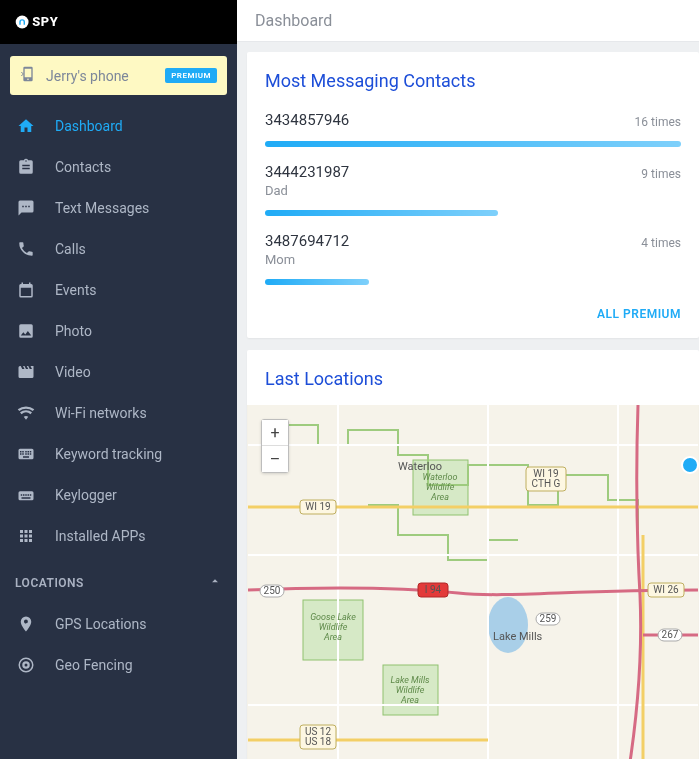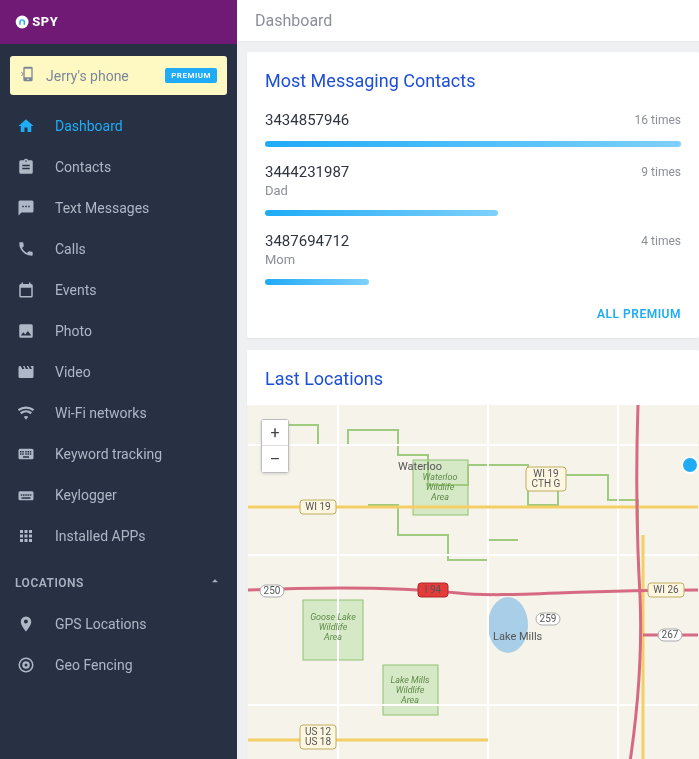--- a/index.html
+++ b/index.html
@@ -1,21 +1,21 @@
 <!DOCTYPE html>
 <html><head>
 <meta charset="utf-8">
 <style>
 * { margin: 0; padding: 0; box-sizing: border-box; font-family: -apple-system, BlinkMacSystemFont, "Segoe UI", Roboto, Arial, sans-serif; }
 body { width: 699px; height: 759px; overflow: hidden; background: #eef0f2; }
 .app { display: flex; height: 100%; }
 
 
 .sidebar { width: 237px; background: #283144; color: #aeb7c6; display: flex; flex-direction: column; flex-shrink: 0; }
-.brand { background: #701a75; height: 44px; display: flex; align-items: center; padding: 0 15px; }
+.brand { background: #000000; height: 44px; display: flex; align-items: center; padding: 0 15px; }
 .brand svg { height: 20px; }
 .device-box { margin: 12px 10px 10px 10px; background: #fef9c3; border-radius: 3px; height: 39px; display: flex; align-items: center; padding: 0 10px; font-size: 14px; color: #7d879a; }
 .device-box .dicon { margin-right: 10px; }
 .device-name { flex: 1; }
 .badge { background: #1fabf6; color: #fff; font-size: 8px; padding: 3px 6px; border-radius: 2px; letter-spacing: 0.5px; font-weight: 600; }
 
 .nav-item { display: flex; align-items: center; height: 41px; padding: 0 15px; font-size: 14px; cursor: pointer; }
 .nav-item.active { color: #1fabf6; }
 .nav-item .nicon { width: 22px; margin-right: 18px; display: flex; align-items: center; justify-content: center; }
 .nav-item .nicon svg { width: 18px; height: 18px; fill: currentColor; }
@@ -25,21 +25,21 @@
 
 
 .main { flex: 1; display: flex; flex-direction: column; overflow: hidden; }
 .topbar { background: #fff; height: 44px; display: flex; align-items: center; padding: 0 18px; color: #8a8f98; font-size: 16px; border-bottom: 1px solid #e6e8eb; }
 .content { padding: 10px 0 0 10px; overflow: auto; }
 
 .card { background: #fff; border-radius: 2px; box-shadow: 0 1px 2px rgba(0,0,0,0.05); margin-bottom: 12px; }
 .card h2 { font-size: 18px; font-weight: 400; color: #1d4ed8; padding: 18px 18px 10px 18px; }
 
 .contact { padding: 10px 18px 6px 18px; }
-.contact-row1 { display: flex; justify-content: space-between; align-items: center; }
+.contact-row1 { display: flex; justify-content: space-between; align-items: flex-end; }
 .cnum { font-size: 15px; color: #2f3540; }
 .ccount { font-size: 12px; color: #8a8f98; }
 .cname { font-size: 13px; color: #8a8f98; margin-top: 2px; }
 .bar { height: 6px; border-radius: 3px; margin-top: 12px; background: linear-gradient(90deg, #1fabf6, #7ed0fb); }
 
 .card-footer { text-align: right; padding: 12px 18px 16px 18px; }
 .card-footer a { color: #1fabf6; font-size: 12px; font-weight: 600; letter-spacing: 0.5px; text-decoration: none; }
 
 .map-wrap { position: relative; height: 370px; margin: 6px 0 0 0; background: #f4f1e8; overflow: hidden; }
 .zoom-ctrl { position: absolute; top: 14px; left: 14px; background: #fff; border: 1px solid #bdbdbd; border-radius: 3px; width: 28px; box-shadow: 0 1px 3px rgba(0,0,0,0.15); z-index: 5; }

